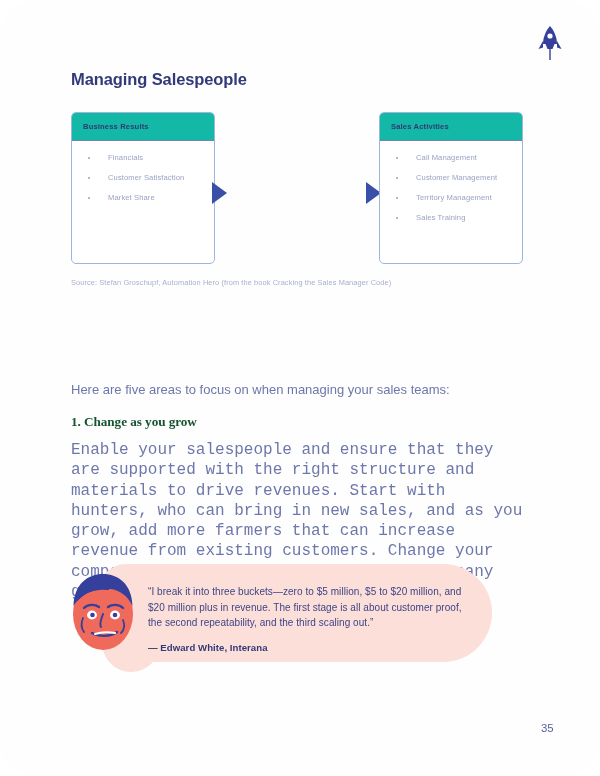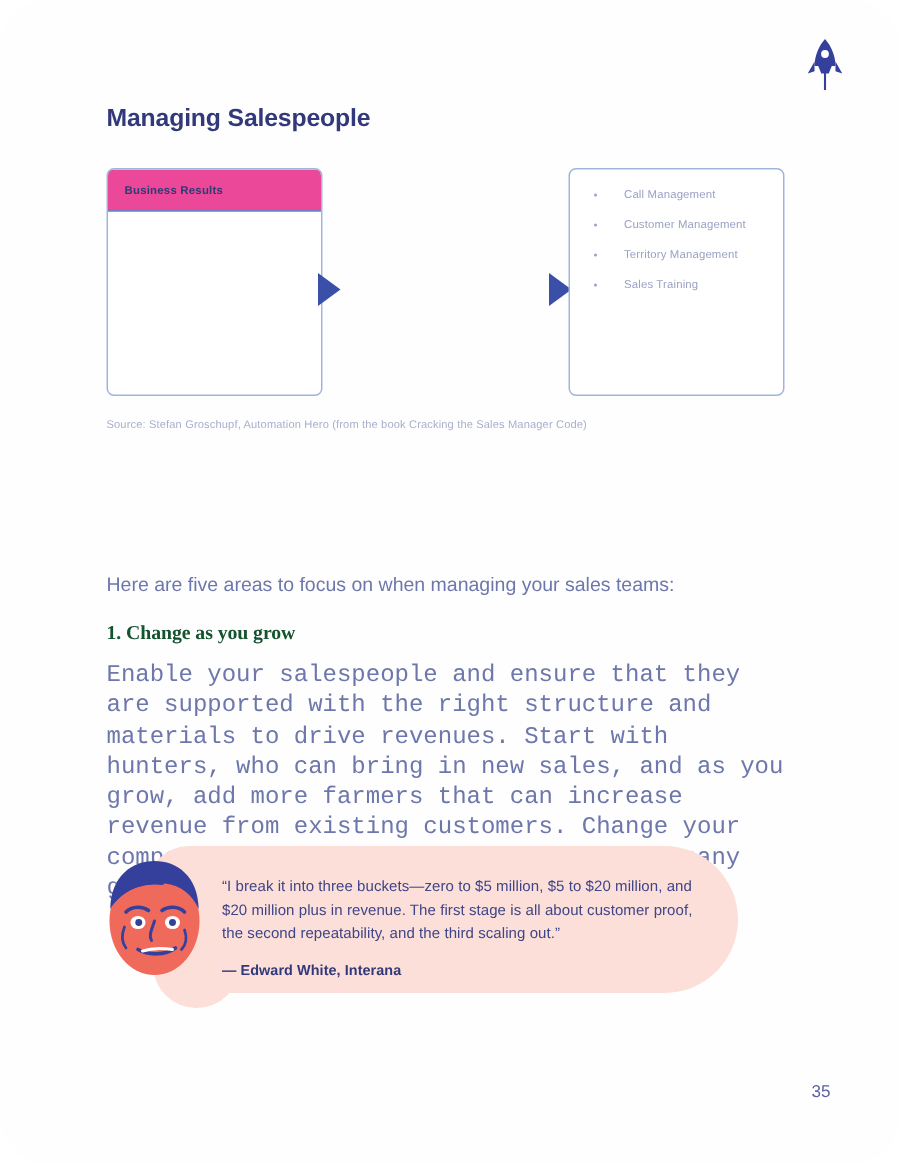--- a/index.html
+++ b/index.html
@@ -61,21 +61,21 @@
     background: #ffffff;
     box-sizing: border-box;
     overflow: hidden;
   }
   .dbox.b1 { left: 0px; }
   .dbox.b2 { left: 154px; }
   .dbox.b3 { left: 308px; }
 
   .dbox-head {
     height: 28px;
-    background: #ec4899;
+    background: #14b8a6;
     border-bottom: 1px solid #6e82c0;
     display: flex;
     align-items: center;
     padding-left: 11px;
     box-sizing: border-box;
   }
   .dbox-head span {
     font-size: 7.6px;
     font-weight: bold;
     color: #2f3a74;
@@ -240,28 +240,36 @@
   </div>
 
   <div class="page-title">Managing Salespeople</div>
 
   <div class="diagram">
 
     <div class="dbox b1">
       <div class="dbox-head">
         <span>Business Results</span>
       </div>
+      <ul class="dbox-list">
+        <li>Financials</li>
+        <li>Customer Satisfaction</li>
+        <li>Market Share</li>
+      </ul>
     </div>
 
     <div class="arrow a1"></div>
 
 
     <div class="arrow a2"></div>
 
     <div class="dbox b3">
+      <div class="dbox-head">
+        <span>Sales Activities</span>
+      </div>
       <ul class="dbox-list">
         <li>Call Management</li>
         <li>Customer Management</li>
         <li>Territory Management</li>
         <li>Sales Training</li>
       </ul>
     </div>
   </div>
 
   <div class="source">Source: Stefan Groschupf, Automation Hero (from the book Cracking the Sales Manager Code)</div>

